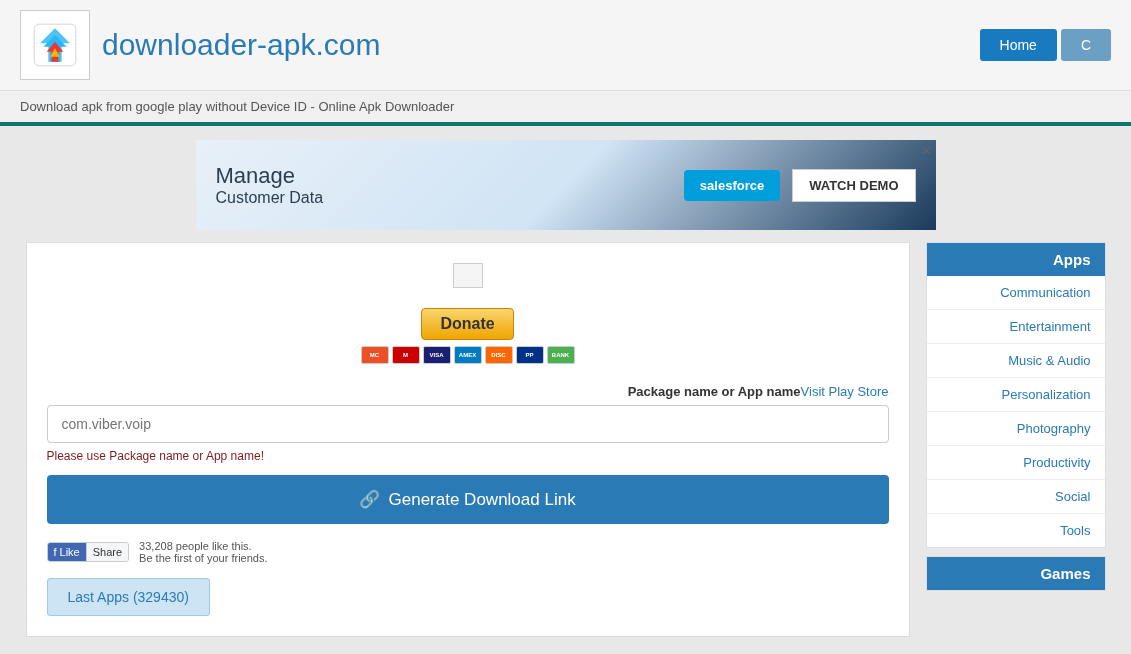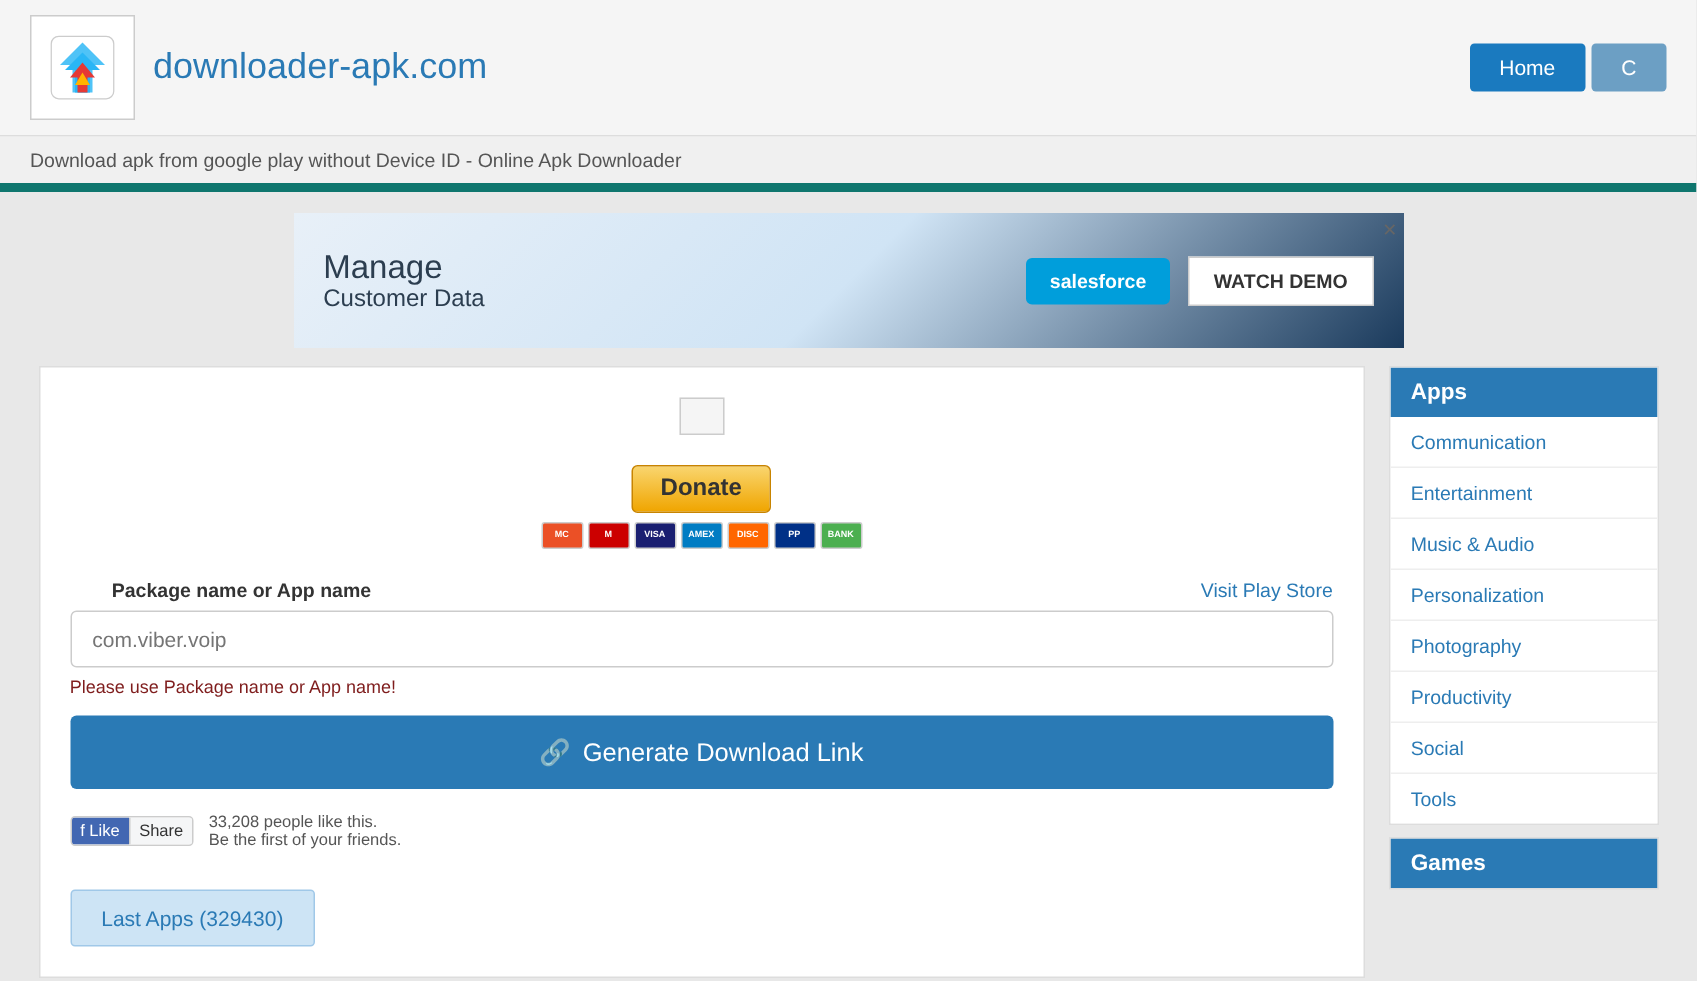--- a/index.html
+++ b/index.html
@@ -27,21 +27,21 @@
       display: flex;
       align-items: center;
       justify-content: center;
       padding: 6px;
     }
     .logo-arrow {
       width: 50px;
       height: 50px;
     }
     .logo-title {
-      font-size: 24px;
+      font-size: 30px;
       color: #2a7ab5;
       font-weight: normal;
       text-decoration: none;
     }
     .nav-buttons {
       display: flex;
       gap: 4px;
     }
     .nav-btn {
       background: #1a7abf;
@@ -61,21 +61,21 @@
       cursor: pointer;
       border-radius: 3px;
     }
 
     
     .subtitle-bar {
       background: #f0f0f0;
       padding: 8px 20px;
       font-size: 13px;
       color: #555;
-      border-bottom: 6px solid #0f766e;
+      border-bottom: 4px solid #0f766e;
     }
 
     
     .ad-banner {
       margin: 0 auto;
       max-width: 740px;
       height: 90px;
       background: linear-gradient(135deg, #e8f0f8 0%, #d0e4f5 50%, #1a3a5c 100%);
       display: flex;
       align-items: center;
@@ -184,21 +184,21 @@
     }
     .payment-icon.mastercard { background: #eb5026; color: white; }
     .payment-icon.visa { background: #1a1f71; color: white; }
     .payment-icon.amex { background: #007cc3; color: white; }
     .payment-icon.discover { background: #ff6600; color: white; }
     .payment-icon.paypal { background: #003087; color: white; }
     .payment-icon.bank { background: #4caf50; color: white; }
 
     .form-row {
       display: flex;
-      justify-content: space-between;
+      justify-content: flex-end;
       align-items: center;
       margin-bottom: 6px;
       margin-left: 28px;
     }
     .form-label {
       font-weight: bold;
       font-size: 13px;
       color: #333;
     }
     .visit-link {
@@ -277,27 +277,28 @@
 
     
     .last-apps-btn {
       background: #cde4f5;
       border: 1px solid #a0c8e8;
       color: #2a7ab5;
       padding: 10px 20px;
       font-size: 14px;
       border-radius: 3px;
       cursor: pointer;
-      margin-top: 27px;
+      margin-top: 14px;
     }
 
     
     .sidebar {
       width: 180px;
       flex-shrink: 0;
+      text-align: right;
     }
     .sidebar-section {
       background: white;
       border: 1px solid #ddd;
       margin-bottom: 8px;
       overflow: hidden;
     }
     .sidebar-header {
       background: #2a7ab5;
       color: white;

